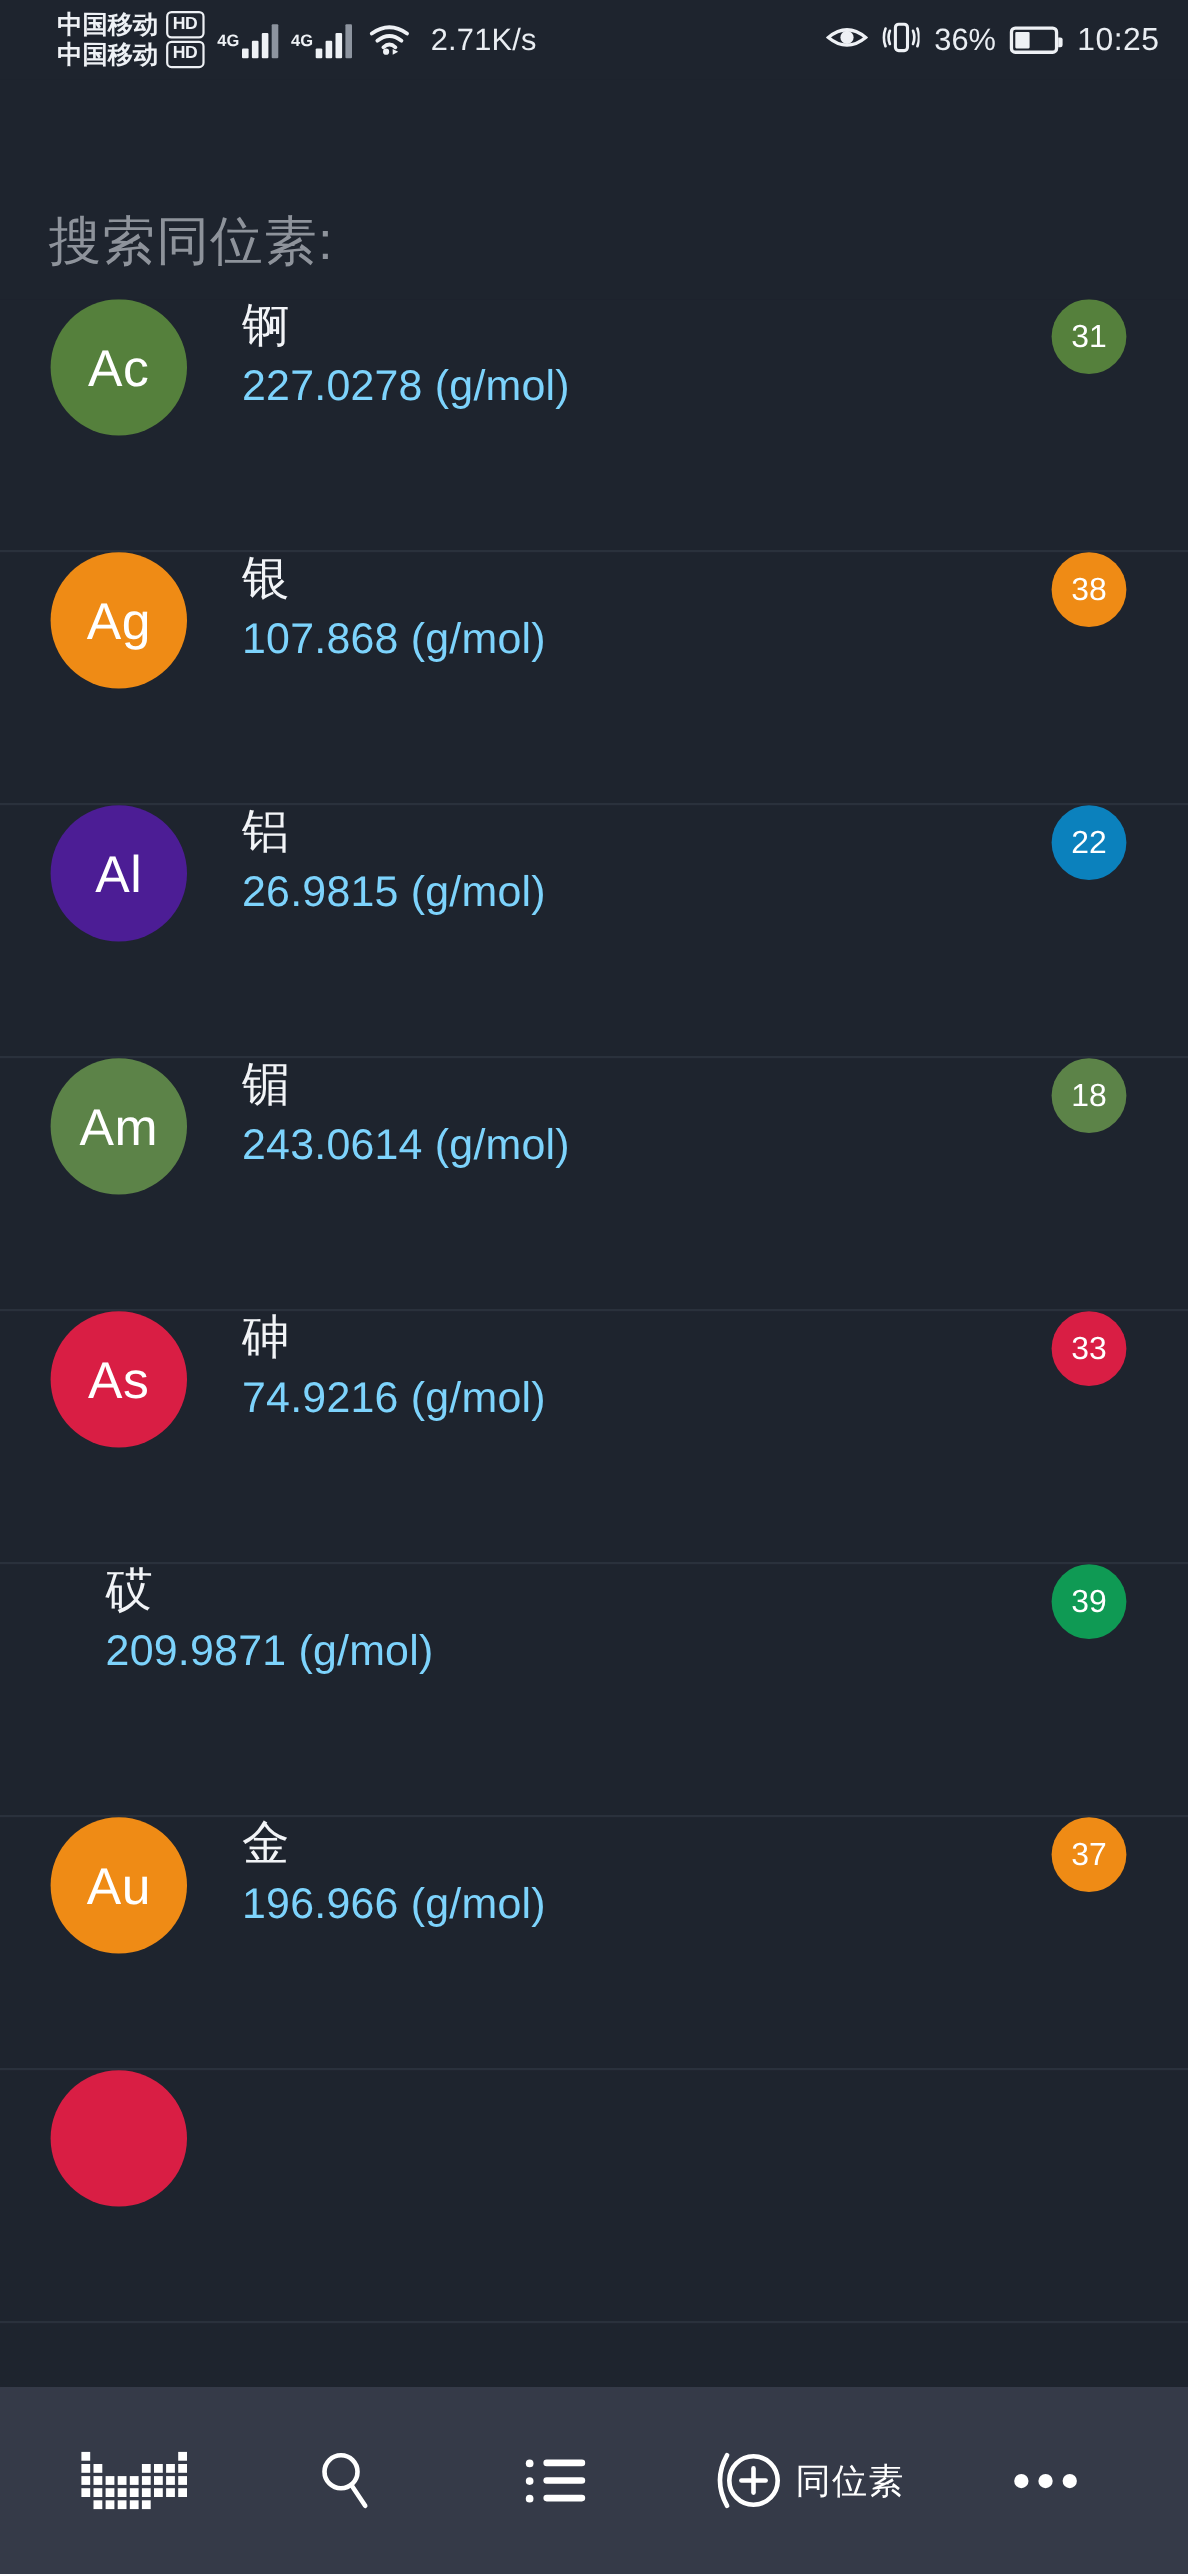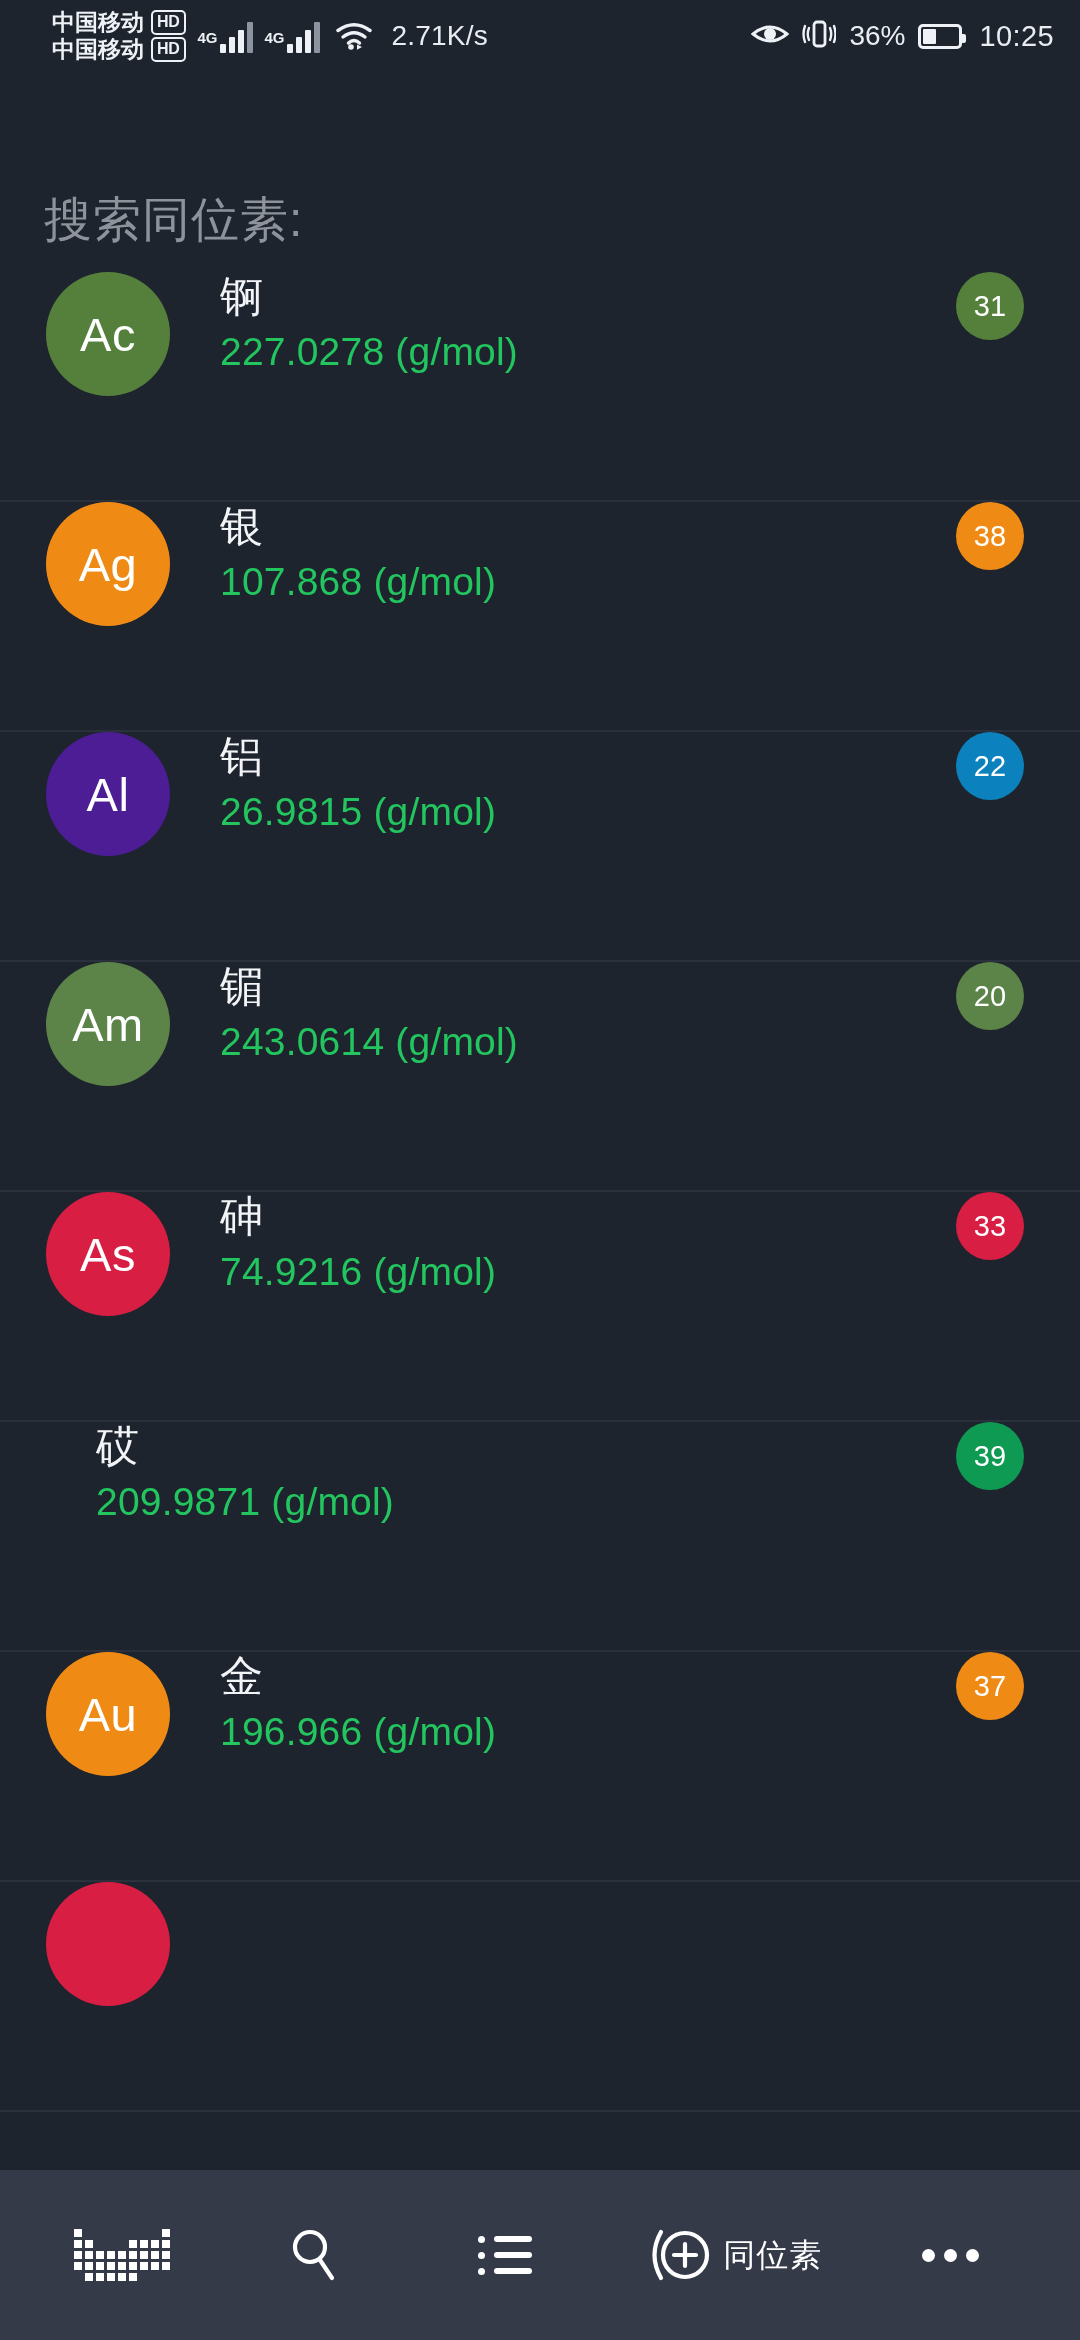--- a/index.html
+++ b/index.html
@@ -147,21 +147,21 @@
     gap: 10px;
   }
   .el-name {
     font-size: 43px;
     color: #f2f4f7;
     font-weight: 400;
     line-height: 1.12;
   }
   .el-mass {
     font-size: 39px;
-    color: #22c55e;
+    color: #7dd3fc;
     font-weight: 400;
     line-height: 1.12;
     letter-spacing: 0.2px;
   }
   .count-badge {
     flex: 0 0 68px;
     width: 68px; height: 68px;
     border-radius: 50%;
     display: flex;
     align-items: center;
@@ -316,21 +316,21 @@
           <div class="el-mass">26.9815 (g/mol)</div>
         </div>
         <div class="count-badge" style="background: rgb(11, 129, 189);">22</div>
       </div>
       <div class="element-row">
         <div class="avatar" style="background: rgb(92, 131, 72);">Am</div>
         <div class="row-text">
           <div class="el-name">镅</div>
           <div class="el-mass">243.0614 (g/mol)</div>
         </div>
-        <div class="count-badge" style="background: rgb(92, 131, 72);">20</div>
+        <div class="count-badge" style="background: rgb(92, 131, 72);">18</div>
       </div>
       <div class="element-row">
         <div class="avatar" style="background: rgb(217, 30, 68);">As</div>
         <div class="row-text">
           <div class="el-name">砷</div>
           <div class="el-mass">74.9216 (g/mol)</div>
         </div>
         <div class="count-badge" style="background: rgb(217, 30, 68);">33</div>
       </div>
       <div class="element-row">

